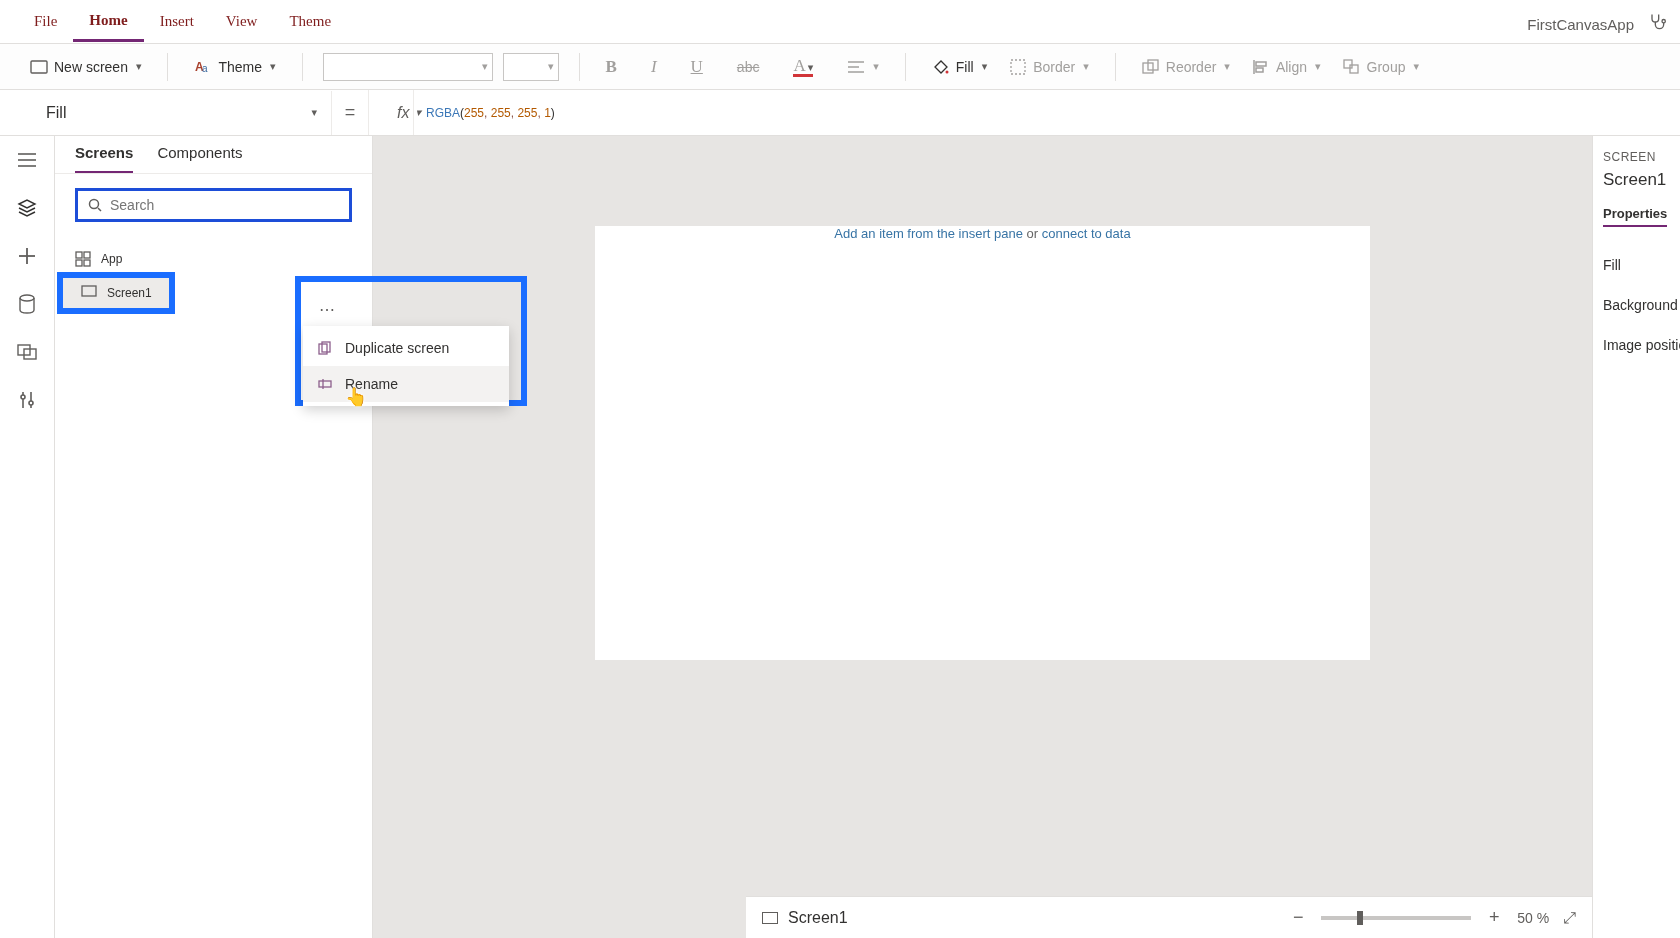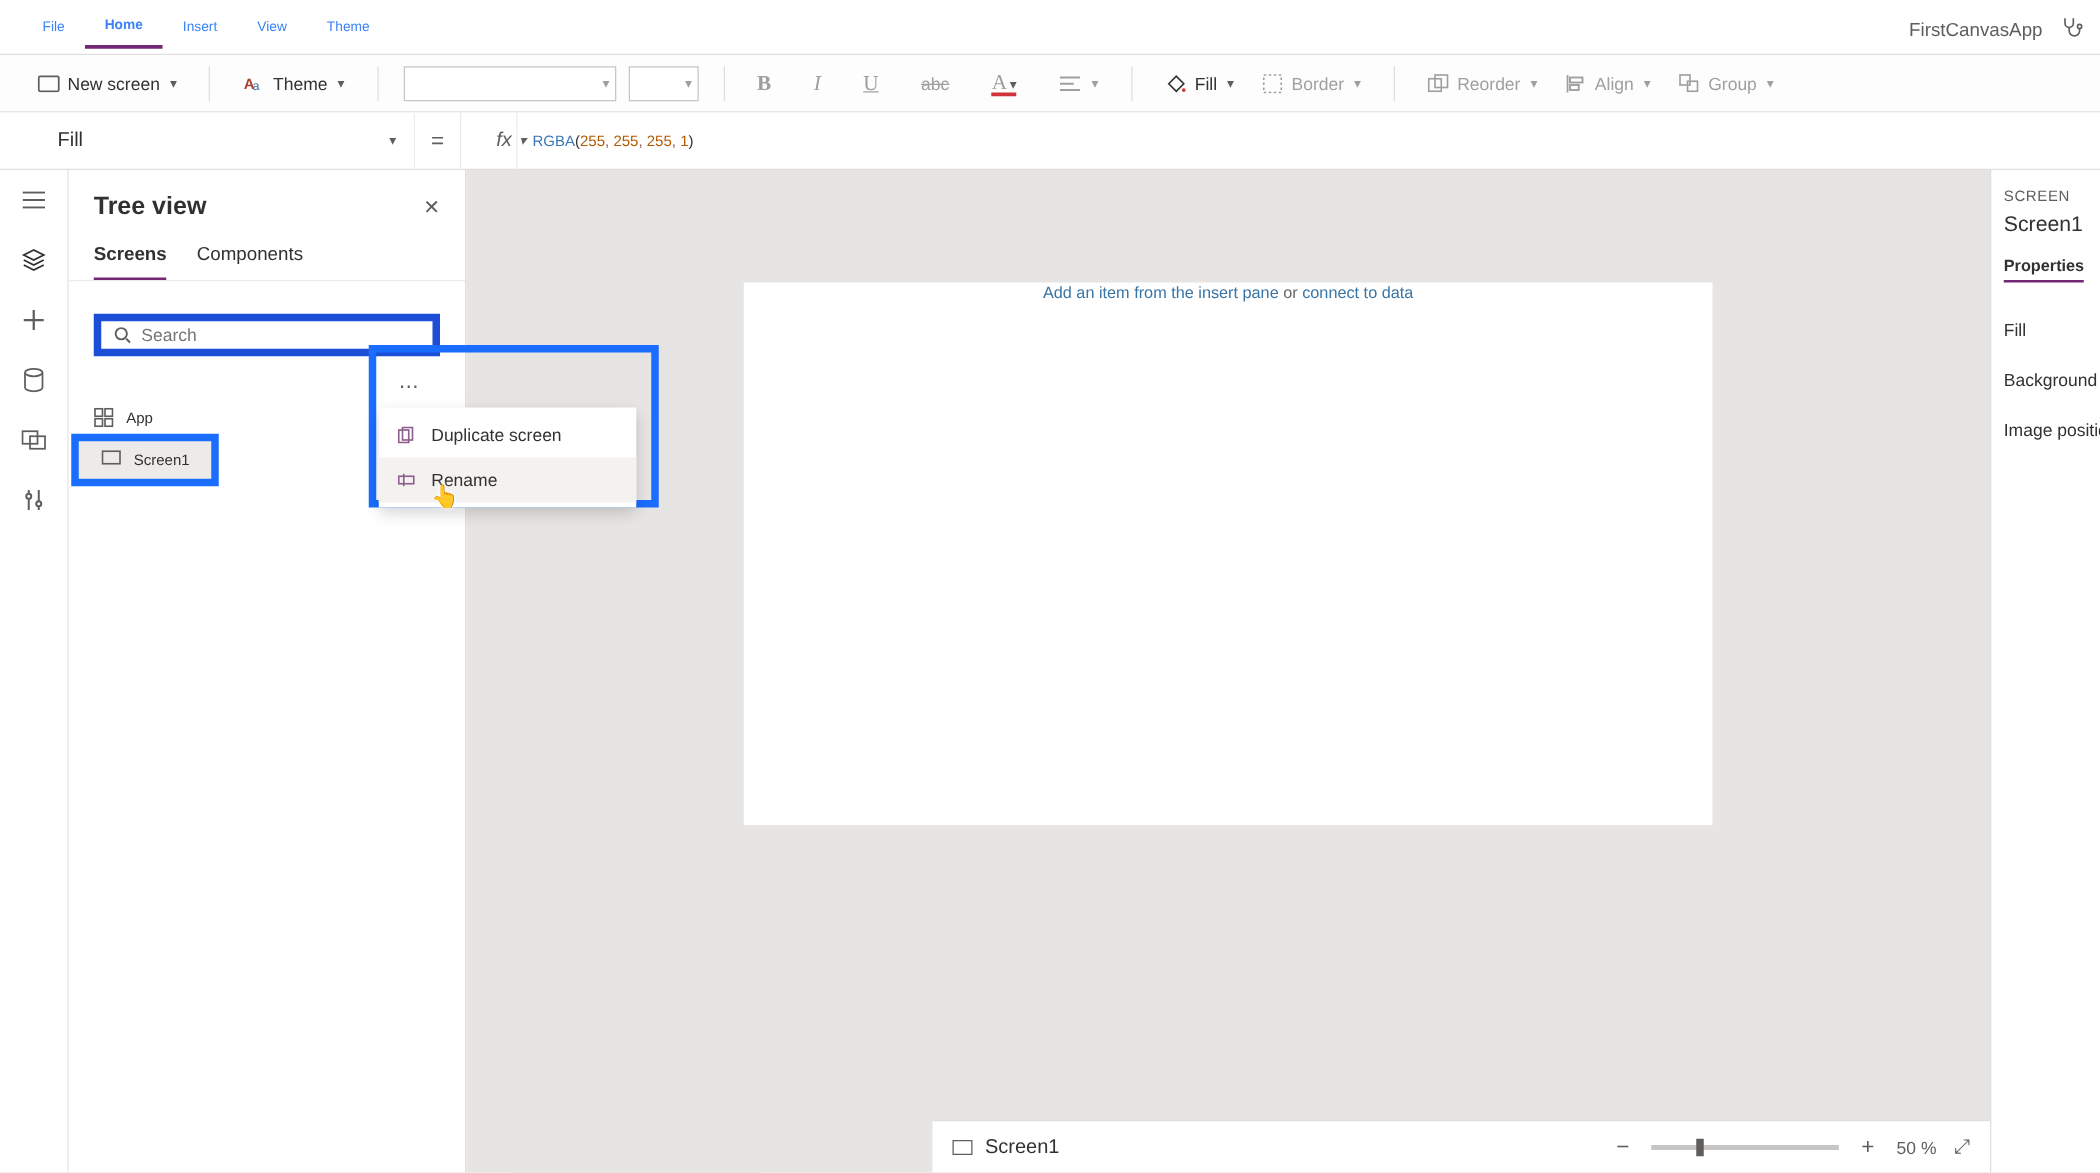--- a/index.html
+++ b/index.html
@@ -1,20 +1,20 @@
 <!DOCTYPE html>
 <html><head>
 <meta charset="utf-8">
 <style>
   * { box-sizing: border-box; margin: 0; padding: 0; font-family: "Segoe UI", Arial, sans-serif; }
   body { background: #faf9f8; color: #323130; width: 1680px; height: 938px; overflow: hidden; }
 
   
   .menubar { display: flex; align-items: center; height: 44px; border-bottom: 1px solid #e1dfdd; padding: 0 18px; background: #fff; position: relative; }
-  .menubar-item { font-size: 11px; padding: 10px 16px; cursor: pointer; color: #3b82f6; }
+  .menubar-item { font-size: 15px; padding: 10px 16px; cursor: pointer; color: #7f1d1d; font-family: Liberation Serif, serif; }
   .menubar-item.active { font-weight: 600; border-bottom: 3px solid #742774; }
   .menubar-right { position: absolute; right: 12px; display: flex; align-items: flex-end; gap: 12px; }
   .app-name { font-size: 15px; color: #605e5c; }
   .stetho-icon { width: 22px; height: 22px; color: #605e5c; display: flex; align-items: center; justify-content: center; }
 
   
   .ribbon { display: flex; align-items: center; height: 46px; border-bottom: 1px solid #e1dfdd; background: #fdfdfd; padding: 0 14px; gap: 6px; }
   .rb-chunk { display: flex; align-items: center; gap: 10px; padding: 0 10px; height: 100%; }
   .rb-sep { width: 1px; height: 28px; background: #e1dfdd; margin: 0 4px; }
   .rb-btn { display: flex; align-items: center; gap: 6px; font-size: 14px; color: #323130; cursor: pointer; padding: 4px 6px; }
@@ -42,21 +42,21 @@
   .leftrail { width: 55px; background: #fff; border-right: 1px solid #e1dfdd; display: flex; flex-direction: column; align-items: center; padding-top: 12px; gap: 24px; }
   .rail-ico { width: 24px; height: 24px; color: #605e5c; cursor: pointer; display: flex; align-items: center; justify-content: center; }
 
   .tree-panel { width: 318px; background: #fff; border-right: 1px solid #e1dfdd; position: relative; }
   .tree-head { display: flex; align-items: center; justify-content: space-between; padding: 18px 20px 10px 20px; }
   .tree-head h2 { font-size: 20px; font-weight: 600; }
   .close-x { font-size: 16px; color: #605e5c; cursor: pointer; }
   .tree-tabs { display: flex; gap: 24px; padding: 0 20px; border-bottom: 1px solid #edebe9; }
   .tree-tab { font-size: 15px; padding: 8px 0 10px 0; cursor: pointer; }
   .tree-tab.active { font-weight: 600; border-bottom: 2px solid #742774; }
-  .search-wrap { margin: 26px 20px; border: 6px solid #1d4ed8; height: 34px; display: flex; align-items: center; padding: 0 10px; gap: 8px; }
+  .search-wrap { margin: 14px 20px; border: 3px solid #1d4ed8; height: 34px; display: flex; align-items: center; padding: 0 10px; gap: 8px; }
   .search-wrap input { border: none; outline: none; font-size: 14px; flex: 1; }
   .tree-nodes { padding: 6px 0; }
   .tree-item { display: flex; align-items: center; gap: 10px; padding: 9px 20px; cursor: pointer; position: relative; font-size: 12px; }
   .tree-item.selected { background: #edebe9; }
   .tree-item .node-ico { width: 16px; height: 16px; }
   .hl-blue { outline: 6px solid #1a6dff; outline-offset: -2px; }
 
   
   .ctxmenu { position: absolute; left: 248px; top: 152px; width: 206px; background: #fff; box-shadow: 0 4px 12px rgba(0,0,0,.18); z-index: 40; padding: 4px 0; }
   .ctx-hl { position: absolute; left: 240px; top: 140px; width: 232px; height: 130px; border: 6px solid #1a6dff; z-index: 35; pointer-events: none; }
@@ -276,24 +276,20 @@
         <svg width="18" height="20" viewBox="0 0 18 20" fill="none" stroke="#605e5c" stroke-width="1.6">
           <line x1="5" y1="2" x2="5" y2="18"></line>
           <circle cx="5" cy="7" r="2" fill="#fff"></circle>
           <line x1="13" y1="2" x2="13" y2="18"></line>
           <circle cx="13" cy="13" r="2" fill="#fff"></circle>
         </svg>
       </span>
   </div>
 
   <div class="tree-panel" style="position:relative;">
-    <div class="tree-head">
-      <h2>Tree view</h2>
-      <span class="close-x">✕</span>
-    </div>
     <div class="tree-tabs">
       <div class="tree-tab active">Screens</div>
       <div class="tree-tab">Components</div>
     </div>
     <div class="search-wrap">
       <svg width="14" height="14" viewBox="0 0 14 14" fill="none" stroke="#605e5c" stroke-width="1.5">
           <circle cx="6" cy="6" r="4.5"></circle>
           <line x1="10" y1="10" x2="13" y2="13"></line>
         </svg>
       <input type="text" placeholder="Search" style="">

